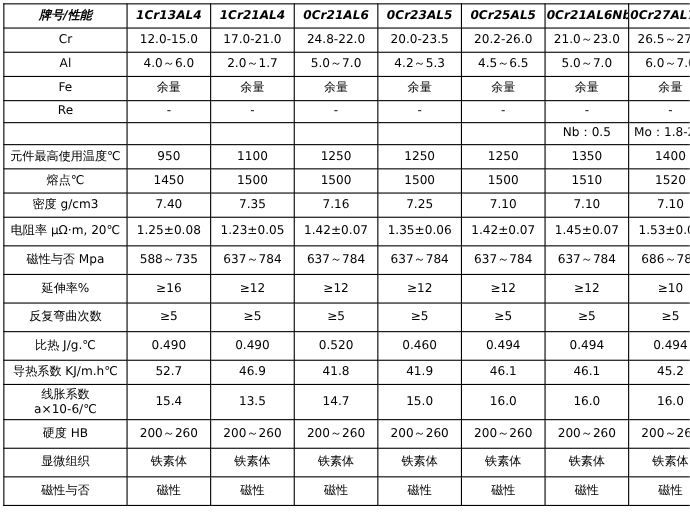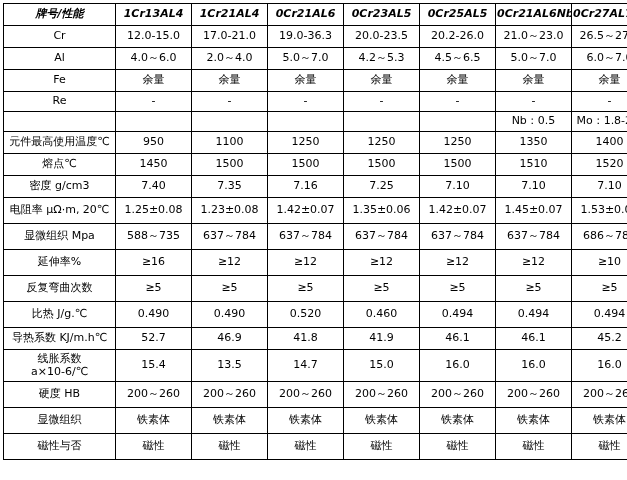--- a/index.html
+++ b/index.html
@@ -75,30 +75,30 @@
         <td class="datacell colhead">0Cr21AL6</td>
         <td class="datacell colhead">0Cr23AL5</td>
         <td class="datacell colhead">0Cr25AL5</td>
         <td class="datacell colhead">0Cr21AL6Nb</td>
         <td class="datacell colhead">0Cr27AL7Mo2</td>
       </tr>
     <tr class="h22">
           <td class="rowhead">Cr</td>
           <td class="datacell">12.0-15.0</td>
           <td class="datacell">17.0-21.0</td>
-          <td class="datacell">19.0-36.3</td>
+          <td class="datacell">24.8-22.0</td>
           <td class="datacell">20.0-23.5</td>
           <td class="datacell">20.2-26.0</td>
           <td class="datacell">21.0～23.0</td>
           <td class="datacell">26.5～27.8</td>
         </tr>
         <tr class="h22">
           <td class="rowhead">Al</td>
           <td class="datacell">4.0～6.0</td>
-          <td class="datacell">2.0～4.0</td>
+          <td class="datacell">2.0～1.7</td>
           <td class="datacell">5.0～7.0</td>
           <td class="datacell">4.2～5.3</td>
           <td class="datacell">4.5～6.5</td>
           <td class="datacell">5.0～7.0</td>
           <td class="datacell">6.0～7.0</td>
         </tr>
         <tr class="h22">
           <td class="rowhead">Fe</td>
           <td class="datacell bold">余量</td>
           <td class="datacell bold">余量</td>
@@ -154,29 +154,29 @@
           <td class="datacell">7.35</td>
           <td class="datacell">7.16</td>
           <td class="datacell">7.25</td>
           <td class="datacell">7.10</td>
           <td class="datacell">7.10</td>
           <td class="datacell">7.10</td>
         </tr>
         <tr class="h26">
           <td class="rowhead">电阻率 μΩ·m, 20℃</td>
           <td class="datacell">1.25±0.08</td>
-          <td class="datacell">1.23±0.08</td>
+          <td class="datacell">1.23±0.05</td>
           <td class="datacell">1.42±0.07</td>
           <td class="datacell">1.35±0.06</td>
           <td class="datacell">1.42±0.07</td>
           <td class="datacell">1.45±0.07</td>
           <td class="datacell">1.53±0.07</td>
         </tr>
         <tr class="h26">
-          <td class="rowhead">显微组织 Mpa</td>
+          <td class="rowhead">磁性与否 Mpa</td>
           <td class="datacell">588～735</td>
           <td class="datacell">637～784</td>
           <td class="datacell">637～784</td>
           <td class="datacell">637～784</td>
           <td class="datacell">637～784</td>
           <td class="datacell">637～784</td>
           <td class="datacell">686～784</td>
         </tr>
         <tr class="h26">
           <td class="rowhead">延伸率%</td>

